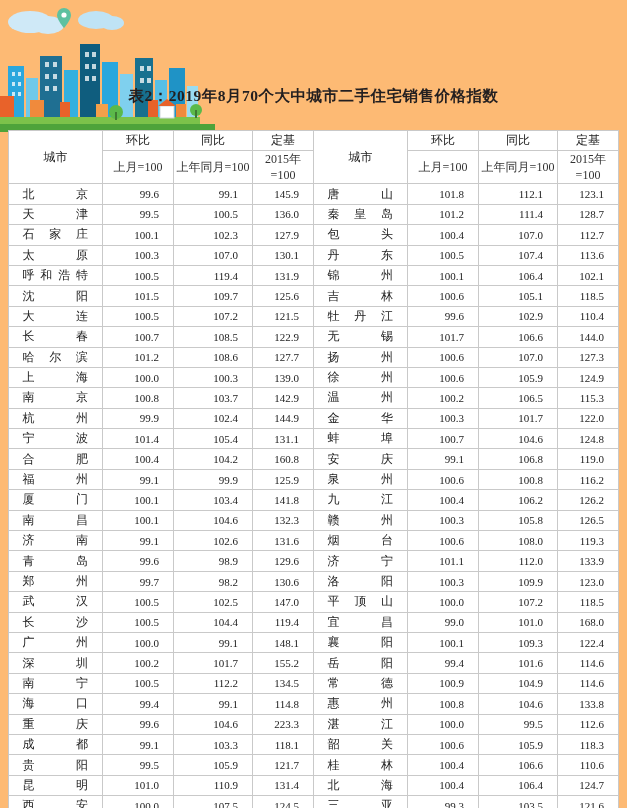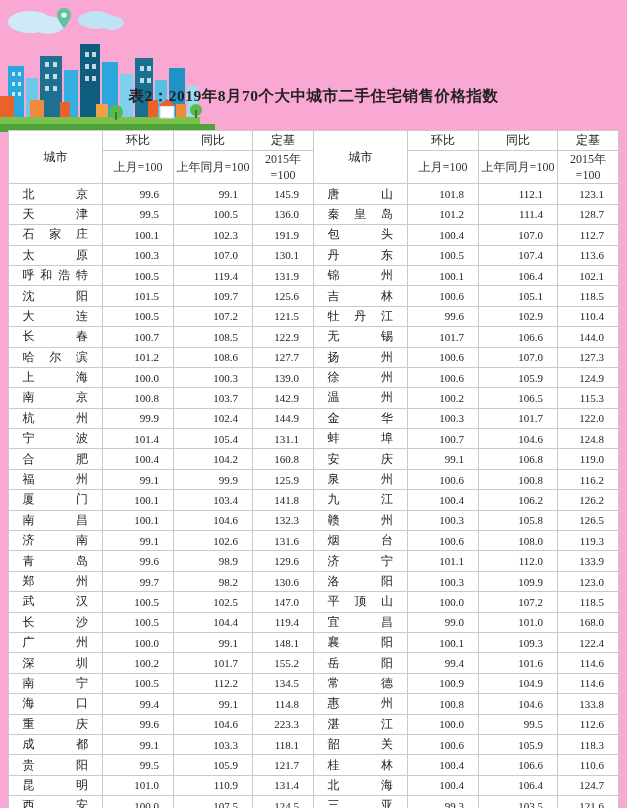--- a/index.html
+++ b/index.html
@@ -8,21 +8,21 @@
     background:#ffffff;
     font-family:"Liberation Serif", serif;
     color:#1a1a1a;
     -webkit-font-smoothing:antialiased;
   }
   .page{
     position:relative;
     width:627px;
     height:808px;
     overflow:hidden;
-    background:#f9a8d4;
+    background:#fdba74;
   }
 
   
   .banner{
     position:absolute;
     left:0; top:0;
     width:290px;
     height:140px;
     overflow:hidden;
   }
@@ -226,21 +226,21 @@
             <td class="num">136.0</td>
             <td class="city"><span class="city-pad">秦皇岛</span></td>
             <td class="num">101.2</td>
             <td class="num">111.4</td>
             <td class="num">128.7</td>
           </tr>
           <tr>
             <td class="city"><span class="city-pad">石家庄</span></td>
             <td class="num">100.1</td>
             <td class="num">102.3</td>
-            <td class="num">191.9</td>
+            <td class="num">127.9</td>
             <td class="city"><span class="city-pad">包 头</span></td>
             <td class="num">100.4</td>
             <td class="num">107.0</td>
             <td class="num">112.7</td>
           </tr>
           <tr>
             <td class="city"><span class="city-pad">太 原</span></td>
             <td class="num">100.3</td>
             <td class="num">107.0</td>
             <td class="num">130.1</td>

